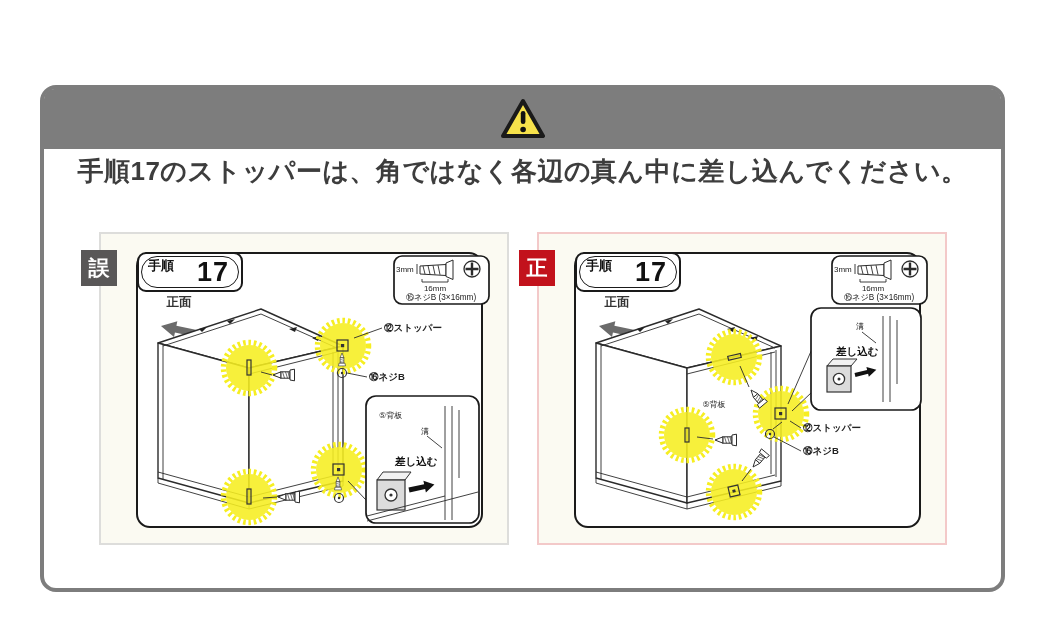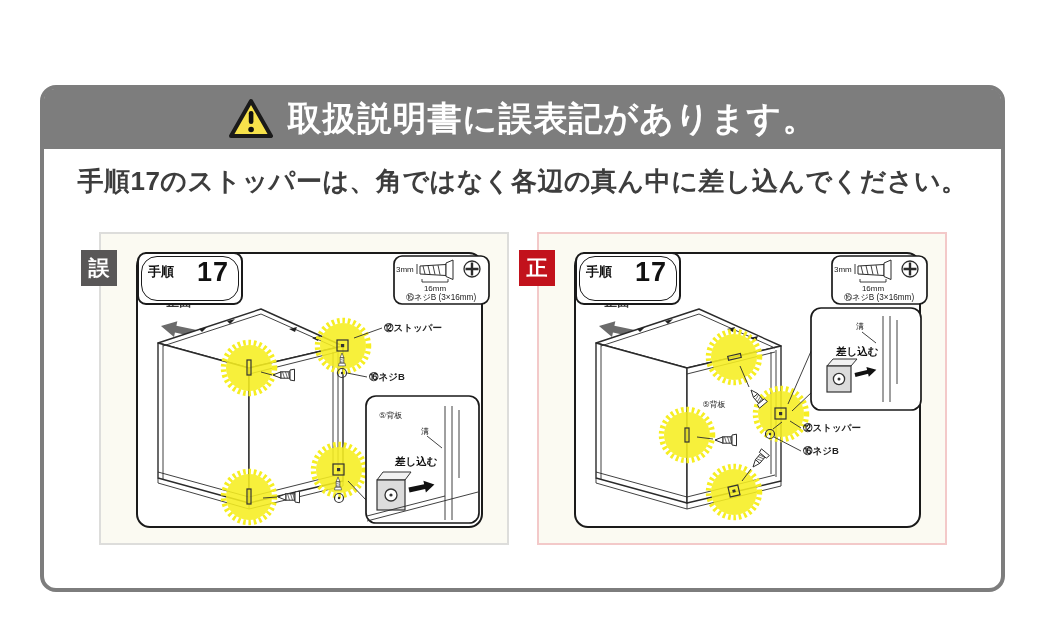--- a/index.html
+++ b/index.html
@@ -11,21 +11,21 @@
   .card{
     position:absolute;left:40px;top:85px;width:965px;height:507px;
     box-sizing:border-box;border:4px solid #7d7d7d;border-radius:16px;background:#fff;
   }
   .card-header{
     height:60px;background:#7d7d7d;border-radius:10px 10px 0 0;
     display:flex;align-items:center;justify-content:center;gap:14px;
   }
   .card-title{color:#fff;font-size:34px;font-weight:bold;letter-spacing:1px;}
   .notice{
-    text-align:center;margin-top:15px;font-size:26px;font-weight:bold;
+    text-align:center;margin-top:5px;font-size:26px;font-weight:bold;
     color:#3d3d3d;letter-spacing:.5px;
   }
   .panel{
     position:absolute;top:143px;width:410px;height:313px;box-sizing:border-box;
     background:#fbfaf2;border:2px solid;
   }
   .panel.wrong{left:55px;border-color:#dddddb;}
   .panel.correct{left:493px;border-color:#f3c9c9;}
   .badge{
     position:absolute;left:-20px;top:16px;width:36px;height:36px;color:#fff;
@@ -35,22 +35,22 @@
   .badge.correct{background:#c2121c;}
   .inner-box{
     position:absolute;left:35px;top:18px;width:347px;height:276px;box-sizing:border-box;
     background:#fff;border:2px solid #1a1a1a;border-radius:14px;
   }
   .step-box{
     position:absolute;left:36px;top:18px;background:#fff;border:2px solid #1a1a1a;
     border-radius:9px;padding:2px;z-index:3;
   }
   .step-box-inner{
-    border:1px solid #1a1a1a;border-radius:16px;padding:0 9px 13px 6px;
-    display:flex;align-items:center;gap:3px;
+    border:1px solid #1a1a1a;border-radius:16px;padding:0 9px 0 6px;
+    display:flex;gap:3px;
   }
   .step-prefix{font-size:13px;font-weight:bold;color:#111;}
   .step-num{font-size:27px;font-weight:bold;color:#111;letter-spacing:1px;line-height:30px;margin-left:20px;}
   .panel-svg{position:absolute;left:0;top:0;z-index:2;}
   .cab{fill:#ffffff;stroke:#2b2b2b;stroke-width:1.4;stroke-linejoin:round;}
   .det{fill:none;stroke:#2b2b2b;stroke-width:0.9;}
   .ldr{fill:none;stroke:#2b2b2b;stroke-width:0.9;}
   .svt-front{font-size:12.5px;font-weight:bold;fill:#333;}
   .sv-label{font-size:9.5px;font-weight:bold;fill:#222;}
   .sv-small{font-size:8px;fill:#222;}
@@ -62,21 +62,20 @@
 </head>
 <body>
 
 <div class="card">
   <div class="card-header">
     <svg width="46" height="42" viewBox="0 0 46 42">
       <path d="M23,3 L43,38 L3,38 Z" fill="#f7e24b" stroke="#1a1a1a" stroke-width="4" stroke-linejoin="round"></path>
       <rect x="20.8" y="13" width="4.6" height="13" rx="2.2" fill="#111"></rect>
       <circle cx="23.1" cy="31.5" r="2.8" fill="#111"></circle>
     </svg>
-    <span class="card-title">取扱説明書に誤表記があります。</span>
   </div>
 
   <div class="notice">手順17のストッパーは、角ではなく各辺の真ん中に差し込んでください。</div>
 
   <div class="panel wrong">
     <div class="badge wrong">誤</div>
     <div class="inner-box"></div>
     <div class="step-box">
       <div class="step-box-inner">
         <span class="step-prefix">手順</span>

